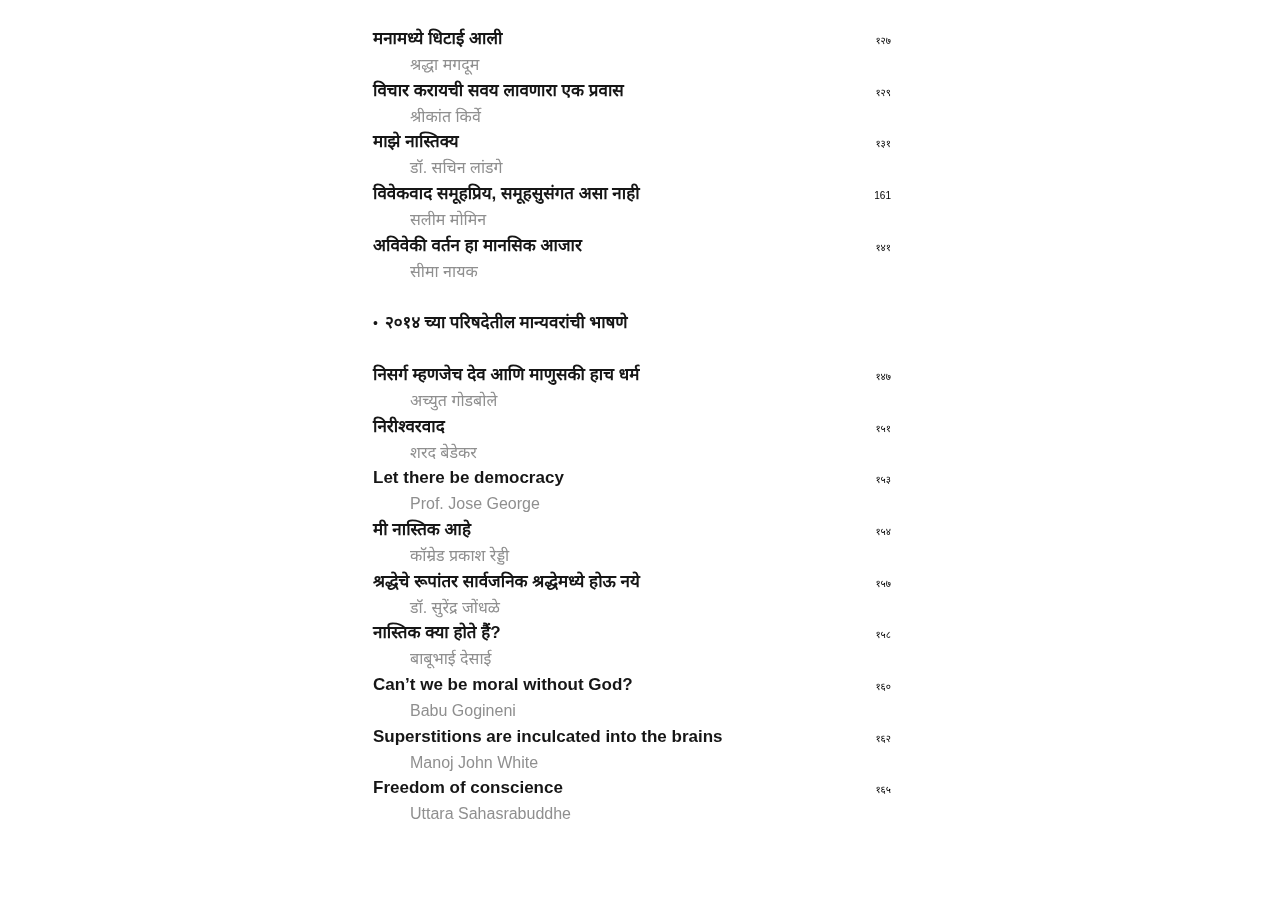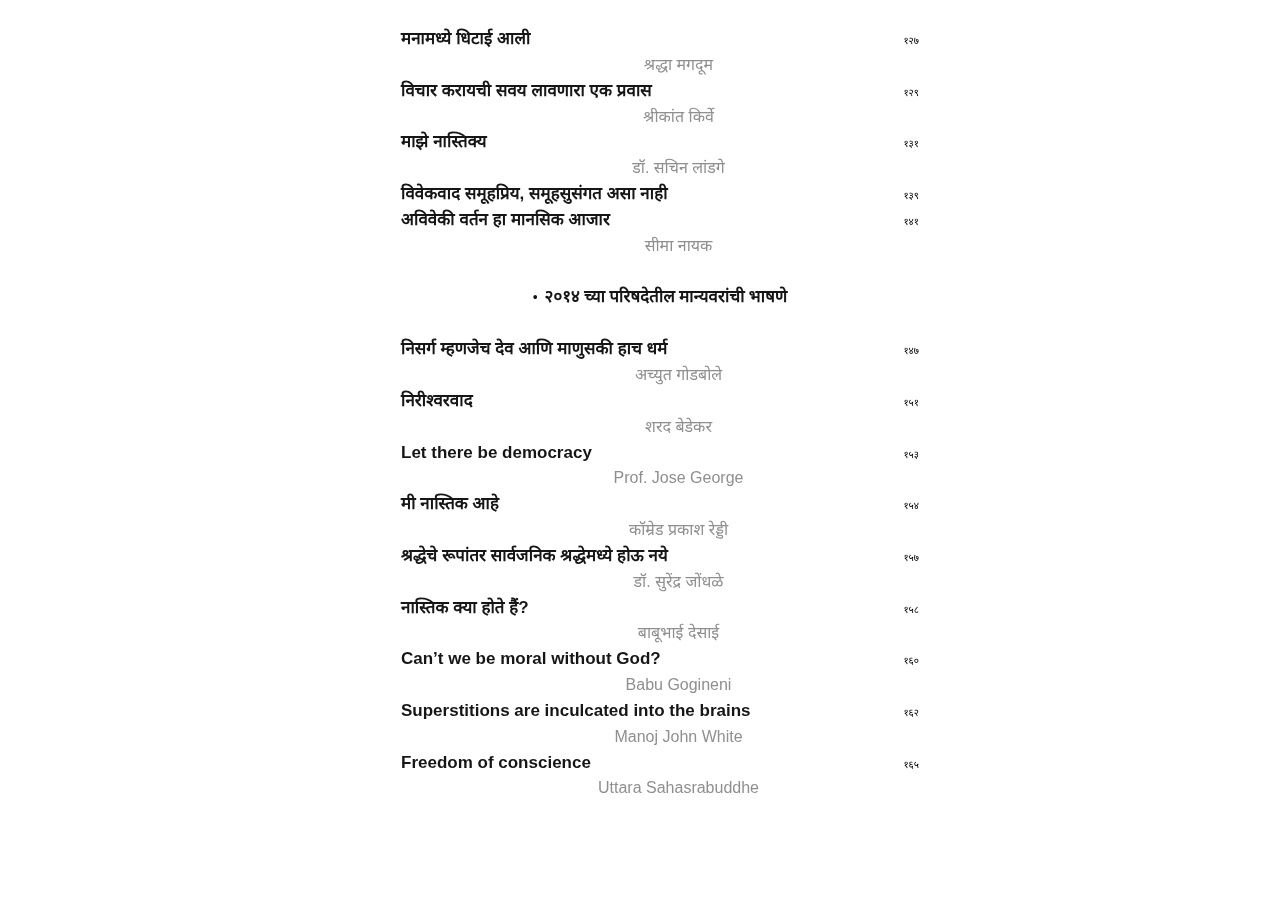--- a/index.html
+++ b/index.html
@@ -10,24 +10,23 @@
   }
   .page {
     position: relative;
     width: 1280px;
     height: 900px;
     background: #ffffff;
     overflow: hidden;
   }
   .toc {
     position: absolute;
-    left: 401px;
+    left: 373px;
     top: 26px;
     width: 518px;
-    text-align: center;
   }
   .title-row {
     display: flex;
     justify-content: space-between;
     align-items: baseline;
     line-height: 25.85px;
     height: 25.85px;
   }
   .title {
     font-weight: 700;
@@ -92,22 +91,23 @@
       <div class="title-row">
         <span class="title">माझे नास्तिक्य</span>
         <span class="pagenum">१३१</span>
       </div>
       <div class="author">डॉ. सचिन लांडगे</div>
     </div>
 
     <div class="entry">
       <div class="title-row">
         <span class="title">विवेकवाद समूहप्रिय, समूहसुसंगत असा नाही</span>
-        <span class="pagenum">१३९</span>
+        <span class="pagenum">161</span>
       </div>
+      <div class="author">सलीम मोमिन</div>
     </div>
 
     <div class="entry">
       <div class="title-row">
         <span class="title">अविवेकी वर्तन हा मानसिक आजार</span>
         <span class="pagenum">१४१</span>
       </div>
       <div class="author">सीमा नायक</div>
     </div>
 

